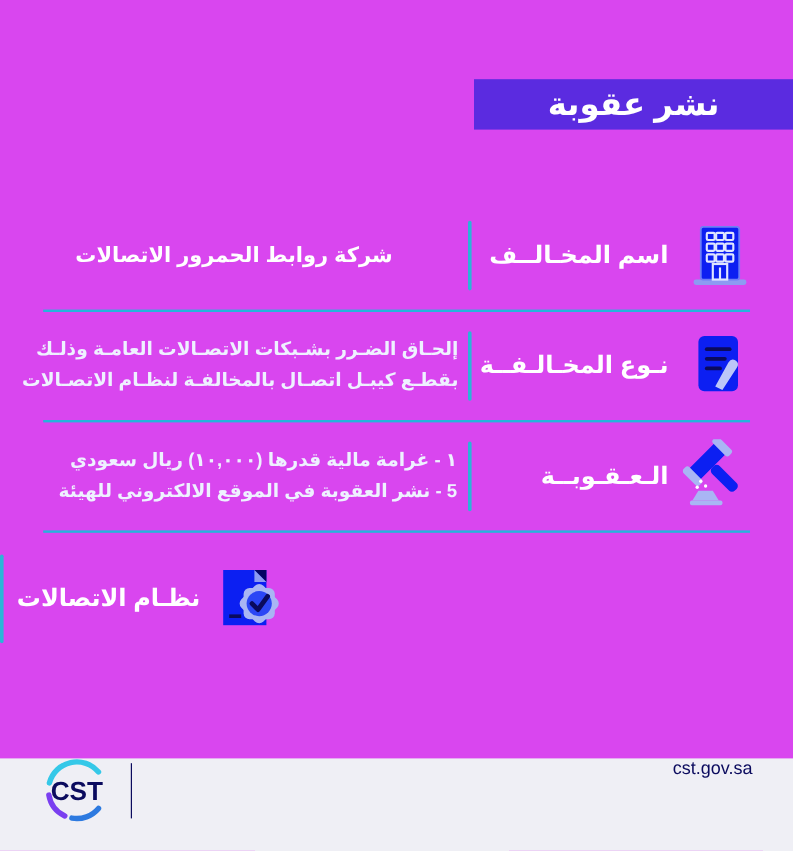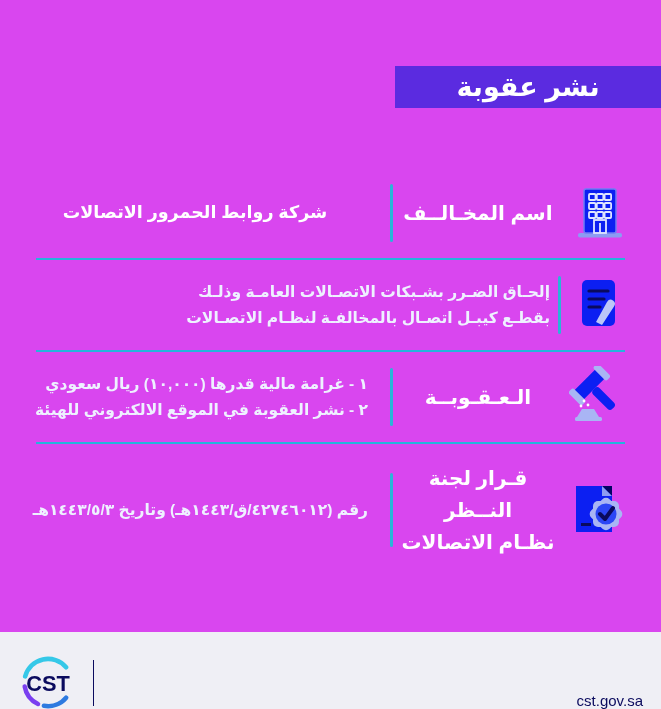--- a/index.html
+++ b/index.html
@@ -33,54 +33,54 @@
   .content {
     flex: 1 1 auto;
     direction: rtl;
     text-align: right;
     padding: 0 8px 0 8px;
     color: #eef1ff;
     font-size: 15.5px; font-weight: 600;
     line-height: 1.7;
   }
   .content.center { text-align: center; font-size: 17.5px; font-weight: bold; color:#ffffff; }
-  .content.inset { padding-left: 24px; padding-right: 22px; }
+  .content.inset { padding-left: 24px; padding-right: 9px; }
   .vline {
     flex: 0 0 3px;
     width: 3px; height: 58px;
     background: #2ab5d8; border-radius: 2px;
   }
   .vline.tall { height: 74px; }
   .label {
     flex: 0 0 168px;
     width: 168px;
     direction: rtl;
-    text-align: center;
+    text-align: right;
     padding-left: 6px; padding-right: 4px;
     color: #ffffff; font-size: 20px; font-weight: bold;
     line-height: 1.6;
   }
   .icon-box {
     flex: 0 0 62px;
     width: 62px; height: 62px;
     margin: 0 30px 0 8px;
     display: flex; align-items: center; justify-content: center;
   }
   .separator {
     height: 2px; margin: 0 36px;
     background: #25b4dc;
   }
   
   .footer {
     margin-top: auto;
     flex: 0 0 77px;
     height: 77px;
     background: #efeff5;
-    display: flex; align-items: flex-end;
-    padding: 0 18px;
+    display: flex; align-items: flex-start;
+    padding: 0 34px;
     gap: 32px;
   }
   .logo-block { display: flex; align-items: center; }
   .logo-divider {
     width: 1px; height: 46px; background: #0b0b5e;
     margin: 0 15px;
   }
   .org-names { display: flex; flex-direction: column; }
   .org-ar {
     direction: rtl; text-align: left;
@@ -137,39 +137,42 @@
     </div>
 
     <div class="separator"></div>
 
     <div class="row">
       <div class="content" dir="rtl">
         <div>إلحـاق الضـرر بشـبكات الاتصـالات العامـة وذلـك</div>
         <div>بقطـع كيبـل اتصـال بالمخالفـة لنظـام الاتصـالات</div>
       </div>
       <div class="vline"></div>
+      <div class="label" dir="rtl">
+        <div>نـوع المخـالـفــة</div>
+      </div>
       <div class="icon-box">
         <svg width="62" height="62" viewBox="0 0 62 62">
           <rect x="13" y="6" width="33" height="46" rx="5" fill="#0c1ff2"></rect>
           <g stroke="#0a0a5e" stroke-width="3.2" stroke-linecap="round">
             <line x1="20" y1="17" x2="39" y2="17"></line>
             <line x1="20" y1="25" x2="35" y2="25"></line>
             <line x1="20" y1="33" x2="31" y2="33"></line>
           </g>
           <path d="M27 48 L38 28 Q40.5 24 44 26.5 Q47.5 29 45 32.5 L33 51 Z" fill="#bcc6f8"></path>
         </svg>
       </div>
     </div>
 
     <div class="separator"></div>
 
     <div class="row">
       <div class="content inset" dir="rtl">
         <div>١ - غرامة مالية قدرها (١٠,٠٠٠) ريال سعودي</div>
-        <div>٢ - نشر العقوبة في الموقع الالكتروني للهيئة</div>
+        <div>5 - نشر العقوبة في الموقع الالكتروني للهيئة</div>
       </div>
       <div class="vline"></div>
       <div class="label" dir="rtl">
         <div>الـعـقـوبــة</div>
       </div>
       <div class="icon-box">
         <svg width="62" height="62" viewBox="0 0 62 62">
           <g transform="rotate(-45 30 28)">
             <rect x="14" y="8" width="32" height="13" rx="2" fill="#0c1ff2"></rect>
             <rect x="9" y="5" width="7" height="19" rx="2.5" fill="#a9b5f4"></rect>
@@ -181,26 +184,22 @@
           <circle cx="15" cy="35" r="1.4" fill="#ffffff"></circle>
           <circle cx="19" cy="39" r="1.4" fill="#ffffff"></circle>
           <circle cx="12" cy="40" r="1.4" fill="#ffffff"></circle>
         </svg>
       </div>
     </div>
 
     <div class="separator"></div>
 
     <div class="row tall">
-      <div class="content inset" dir="rtl">
-        <div>رقم (٤٢٧٤٦٠١٢/ق/١٤٤٣هـ) وتاريخ ١٤٤٣/٥/٣هـ</div>
-      </div>
       <div class="vline tall"></div>
       <div class="label" dir="rtl">
-        <div>قـرار لجنة النــظر</div>
         <div>نظـام الاتصالات</div>
       </div>
       <div class="icon-box">
         <svg width="62" height="62" viewBox="0 0 62 62">
           <rect x="7" y="7" width="36" height="46" fill="#0c1ff2"></rect>
           <polygon points="33,7 43,7 43,17" fill="#040464"></polygon>
           <polygon points="33,7 43,17 33,17" fill="#8d9bf2"></polygon>
           <rect x="12" y="44" width="10" height="3" fill="#0a0a5e"></rect>
           <rect x="24" y="22" width="26" height="26" rx="5" fill="#a9b5f4"></rect>
           <rect x="24" y="22" width="26" height="26" rx="5" fill="#a9b5f4" transform="rotate(45 37 35)"></rect>

